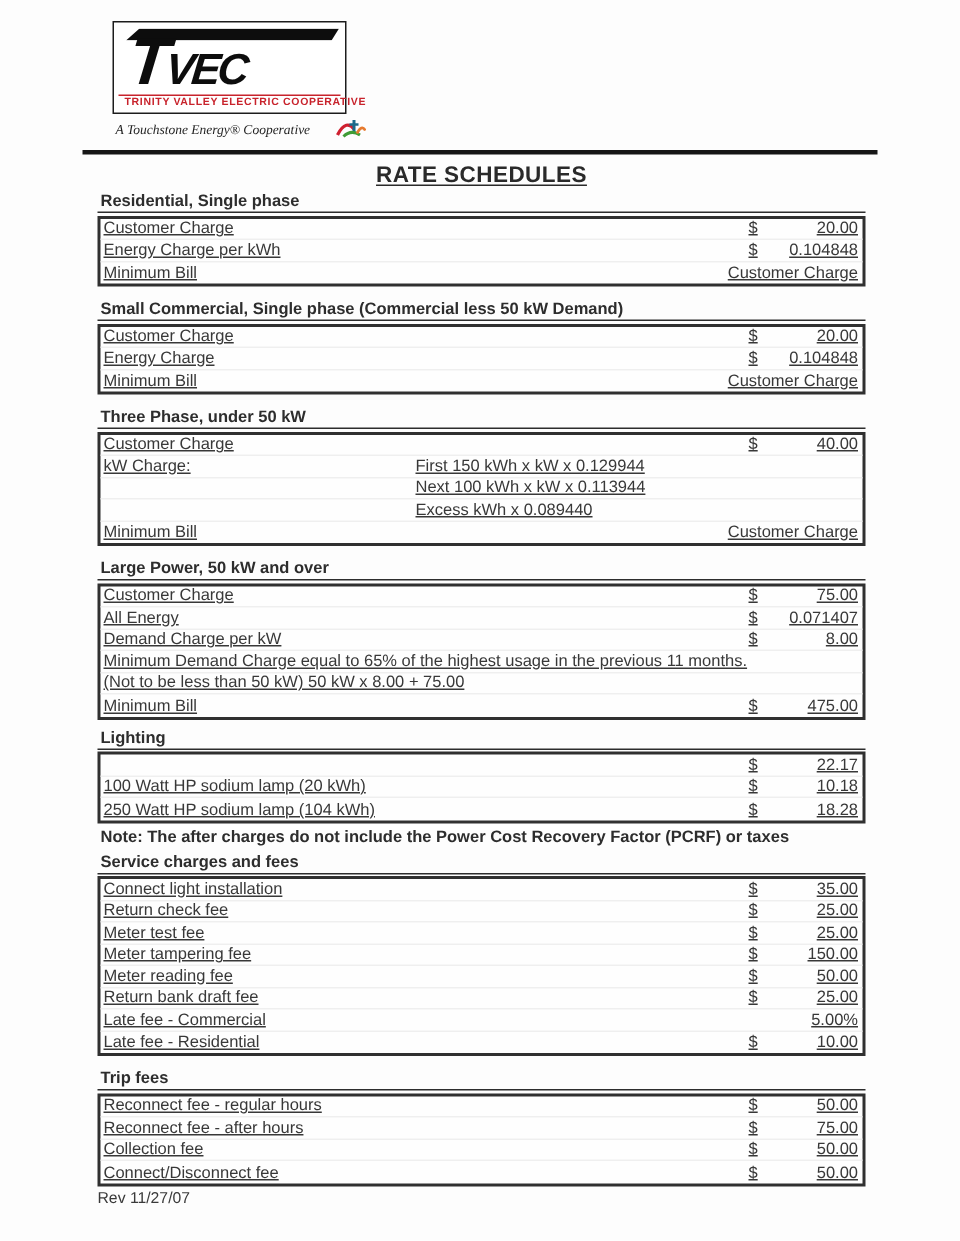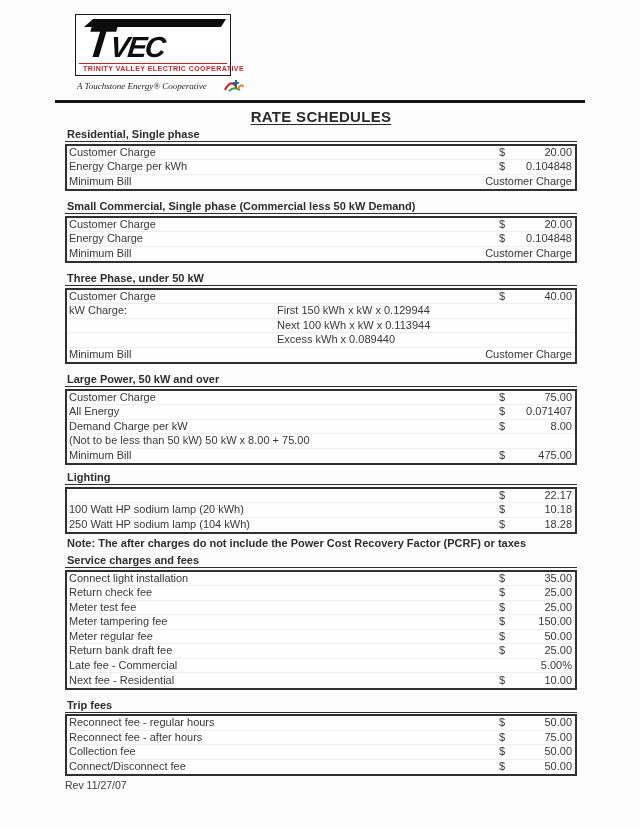--- a/index.html
+++ b/index.html
@@ -68,25 +68,26 @@
     font-size: 11px; font-weight: bold; color: #2d2d2d;
     line-height: 11px; padding: 0 0 1px 2px;
     border-bottom: 1.5px solid #2d2d2d;
   }
   .rate-table {
     margin-top: 1.5px;
     border: 2px solid #303030;
     background: #fefefe;
   }
   .row {
-    display: flex; align-items: center;
+    display: flex; align-items: flex-end;
     height: 14.5px; line-height: 13px; font-size: 11px;
     padding: 0 3px 0 2px;
     border-bottom: 1px solid #efefef;
     white-space: nowrap;
+    text-decoration: underline;
   }
   .row:last-child { border-bottom: none; }
   .rlabel { flex: 0 0 auto; }
   .rlabel.fixed { flex: 0 0 208px; }
   .rmid { flex: 1 1 auto; text-align: left; }
   .spacer { flex: 1 1 auto; }
   .rcur { flex: 0 0 13px; text-align: left; }
   .rval { flex: 0 0 auto; min-width: 60px; text-align: right; }
   .note-cell { flex: 1 1 auto; }
   .after-note {
@@ -218,20 +219,23 @@
               <span class="rcur">$</span>
               <span class="rval">0.071407</span>
             </div>
             <div class="row">
               <span class="rlabel">Demand Charge per kW</span>
               <span class="spacer"></span>
               <span class="rcur">$</span>
               <span class="rval">8.00</span>
             </div>
             <div class="row">
+              <span class="note-cell">Minimum Demand Charge equal to 65% of the highest usage in the previous 11 months.</span>
+            </div>
+            <div class="row">
               <span class="note-cell">(Not to be less than 50 kW) 50 kW x 8.00 + 75.00</span>
             </div>
             <div class="row">
               <span class="rlabel">Minimum Bill</span>
               <span class="spacer"></span>
               <span class="rcur">$</span>
               <span class="rval">475.00</span>
             </div>
           </div>
         </section>
@@ -279,39 +283,39 @@
               <span class="rcur">$</span>
               <span class="rval">25.00</span>
             </div>
             <div class="row">
               <span class="rlabel">Meter tampering fee</span>
               <span class="spacer"></span>
               <span class="rcur">$</span>
               <span class="rval">150.00</span>
             </div>
             <div class="row">
-              <span class="rlabel">Meter regular fee</span>
+              <span class="rlabel">Meter reading fee</span>
               <span class="spacer"></span>
               <span class="rcur">$</span>
               <span class="rval">50.00</span>
             </div>
             <div class="row">
               <span class="rlabel">Return bank draft fee</span>
               <span class="spacer"></span>
               <span class="rcur">$</span>
               <span class="rval">25.00</span>
             </div>
             <div class="row">
               <span class="rlabel">Late fee - Commercial</span>
               <span class="spacer"></span>
               <span class="rcur"></span>
               <span class="rval">5.00%</span>
             </div>
             <div class="row">
-              <span class="rlabel">Next fee - Residential</span>
+              <span class="rlabel">Late fee - Residential</span>
               <span class="spacer"></span>
               <span class="rcur">$</span>
               <span class="rval">10.00</span>
             </div>
           </div>
         </section>
         <section class="sec">
           <div class="sec-heading">Trip fees</div>
           <div class="rate-table">
             <div class="row">

